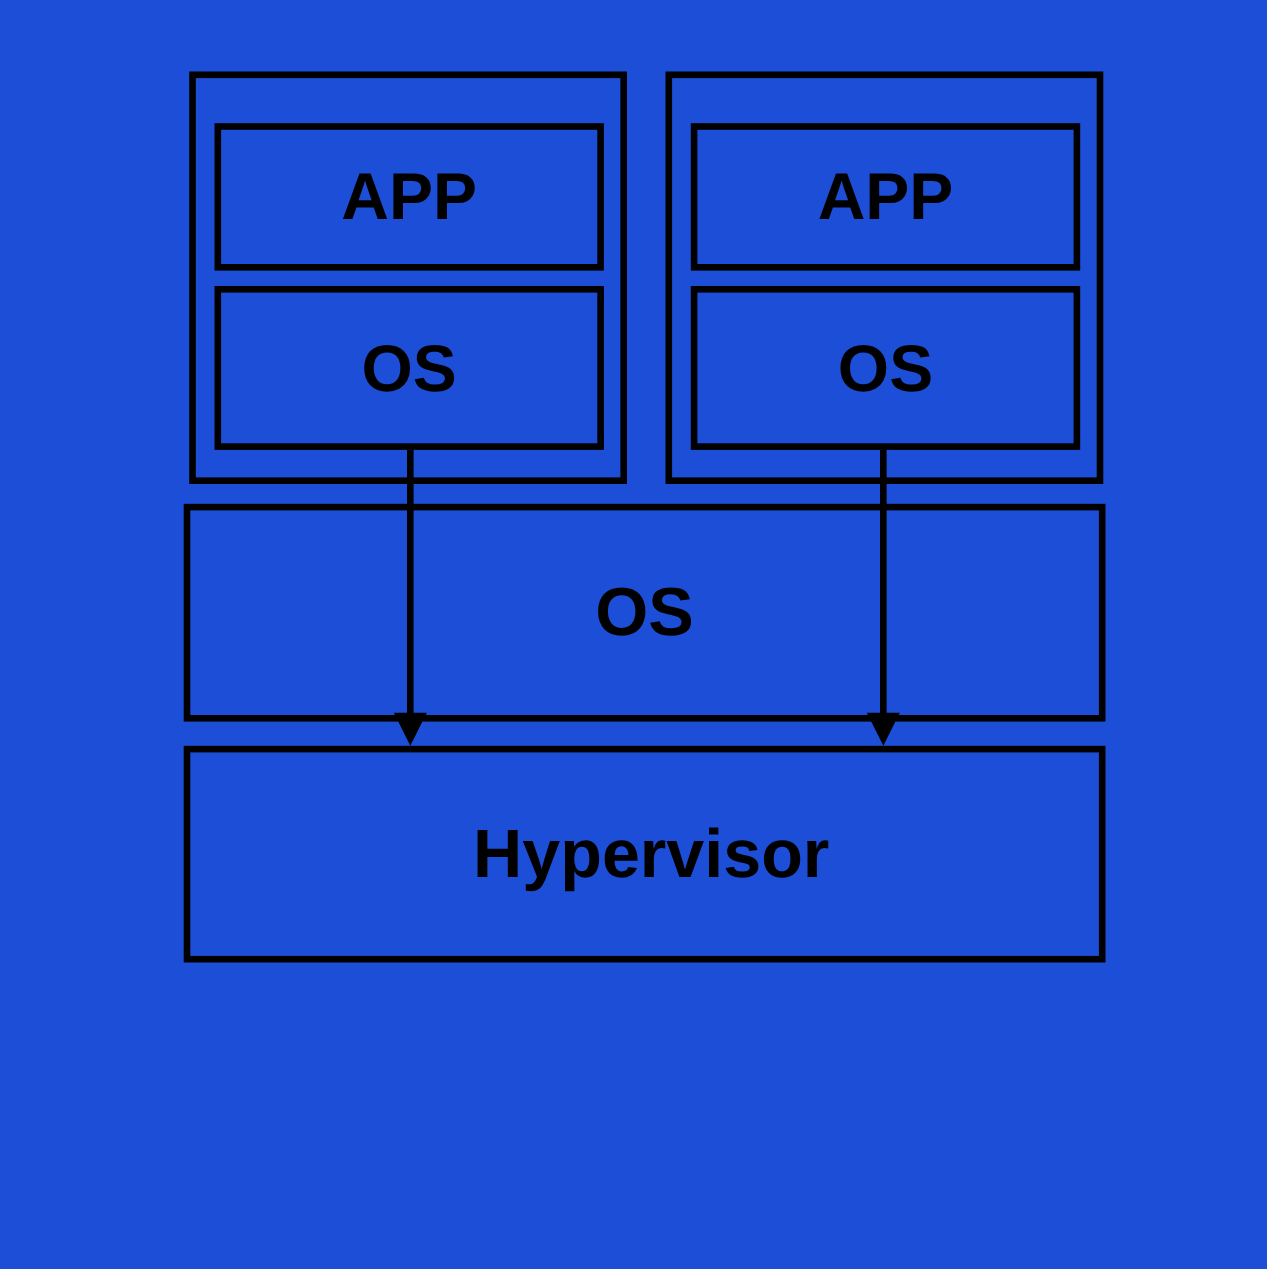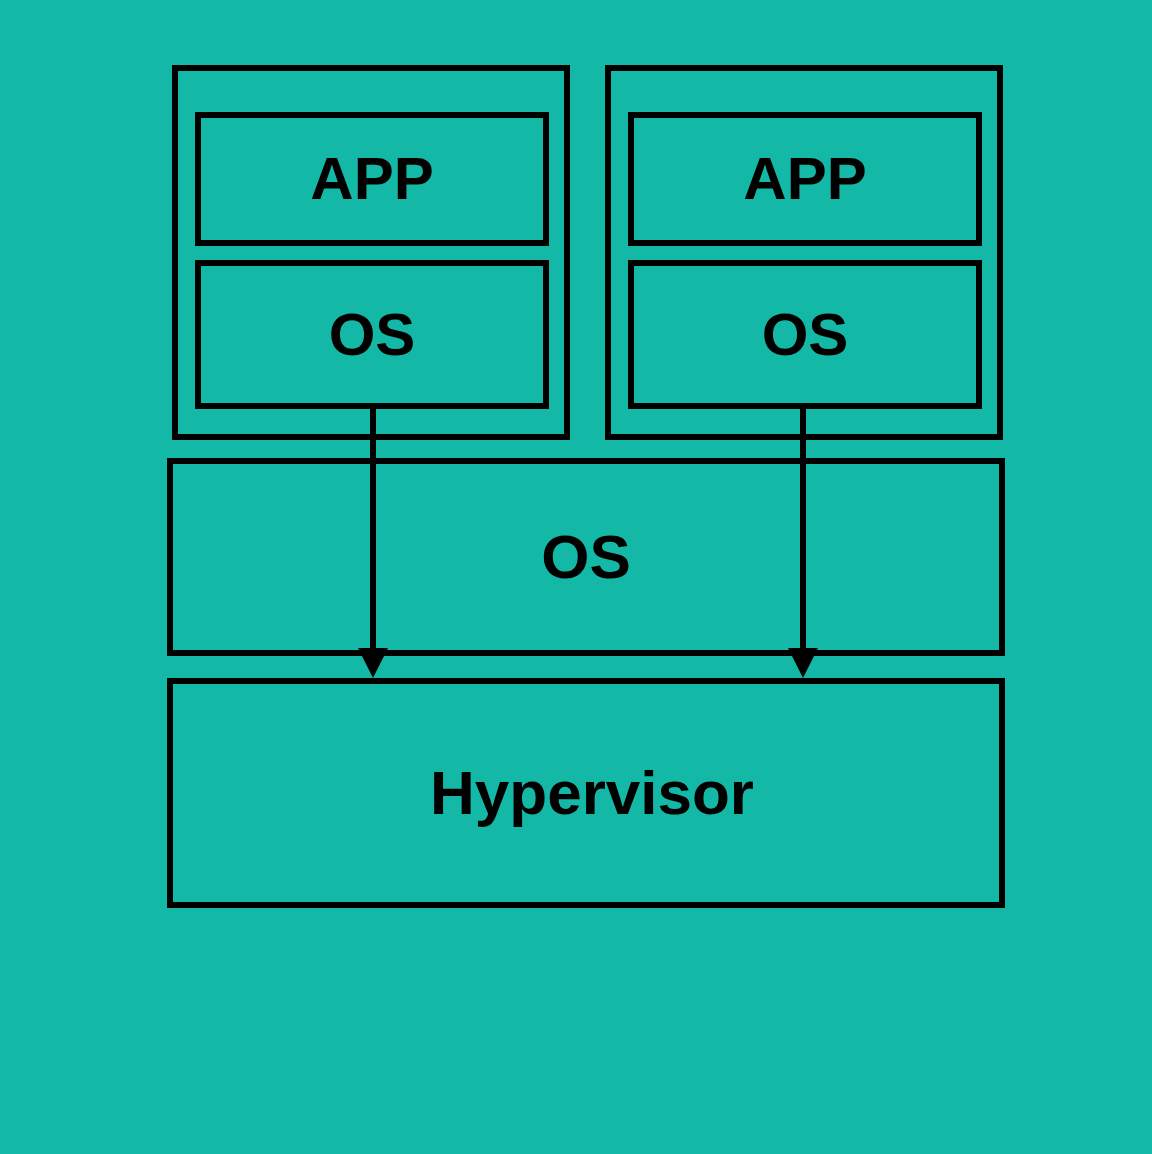--- a/index.html
+++ b/index.html
@@ -8,21 +8,21 @@
     padding: 0;
     background: #ffffff;
   }
   body {
     font-family: "Liberation Sans", sans-serif;
   }
   #canvas {
     position: relative;
     width: 1152px;
     height: 1154px;
-    background: #14b8a6;
+    background: #1d4ed8;
     overflow: hidden;
   }
   .box {
     position: absolute;
     box-sizing: border-box;
     border: 6px solid #000000;
     background: transparent;
     display: flex;
     align-items: center;
     justify-content: center;
@@ -45,21 +45,21 @@
   #vm-right  { left: 605px; top: 65px;  width: 398px; height: 375px; }
 
   
   #app-left  { left: 195px; top: 112px; width: 354px; height: 134px; }
   #os-left   { left: 195px; top: 260px; width: 354px; height: 149px; }
   #app-right { left: 628px; top: 112px; width: 354px; height: 134px; }
   #os-right  { left: 628px; top: 260px; width: 354px; height: 149px; }
 
   
   #os-host     { left: 167px; top: 458px; width: 838px; height: 198px; }
-  #hypervisor  { left: 167px; top: 678px; width: 838px; height: 230px; padding-left: 12px; }
+  #hypervisor  { left: 167px; top: 678px; width: 838px; height: 197px; padding-left: 12px; }
   #hardware    { left: 167px; top: 893px; width: 838px; height: 200px; }
 
   
   .label-app        { font-size: 60px; }
   .label-os-guest   { font-size: 60px; }
   .label-os-host    { font-size: 62px; }
   .label-hypervisor { font-size: 62px; }
   .label-hardware   { font-size: 62px; }
 
   

